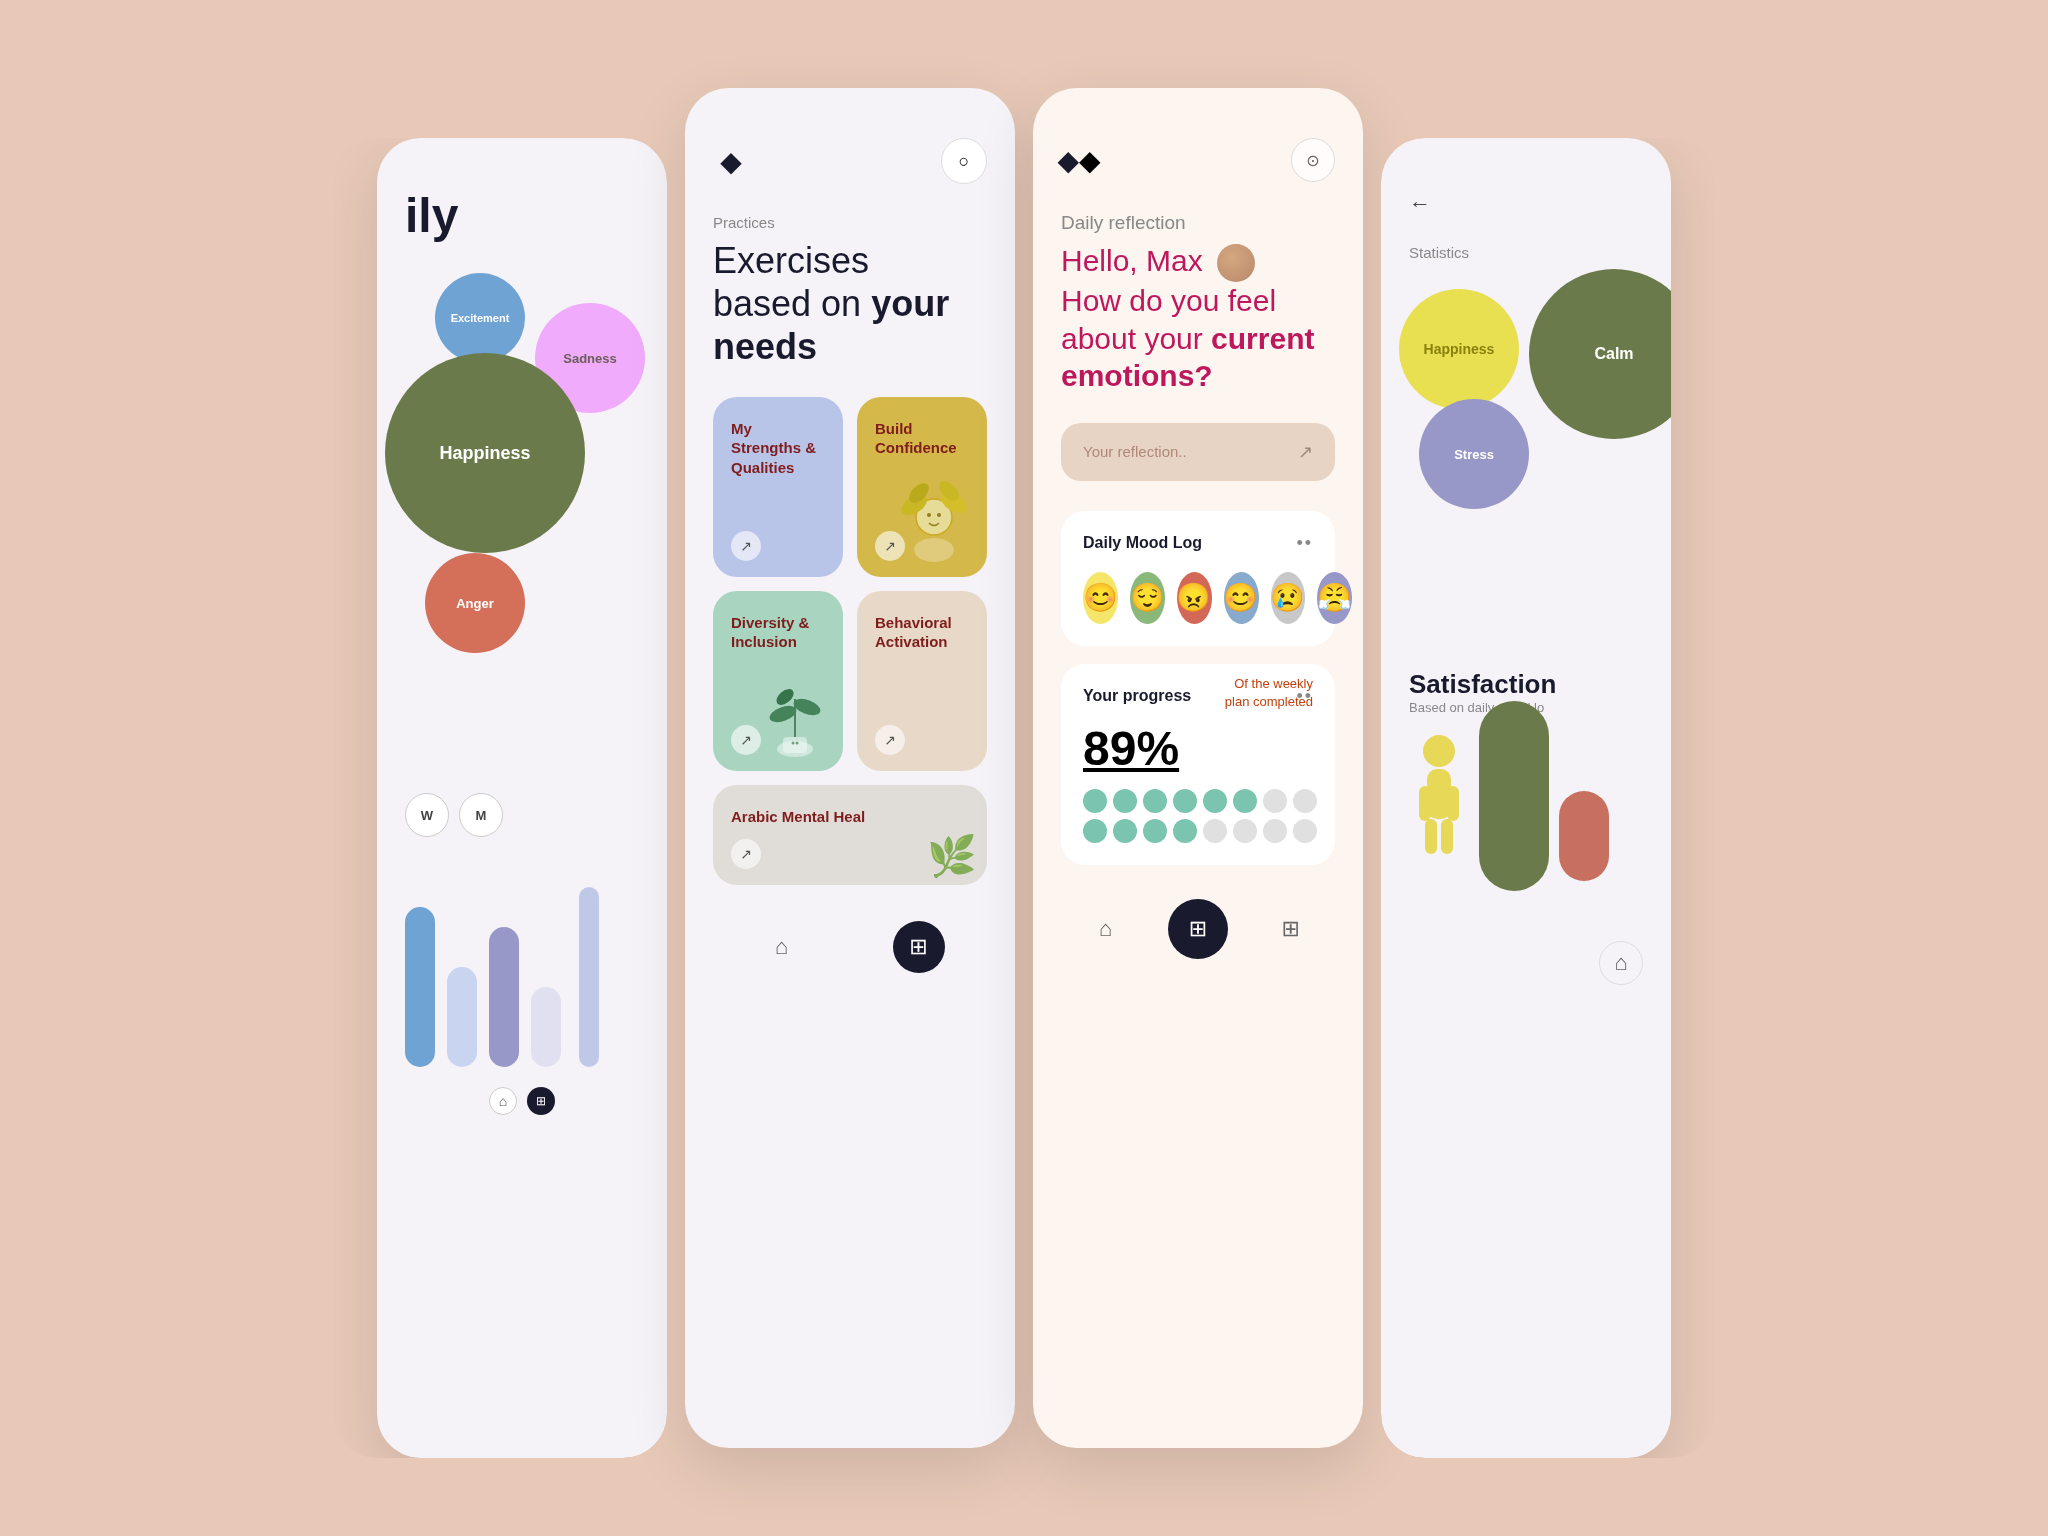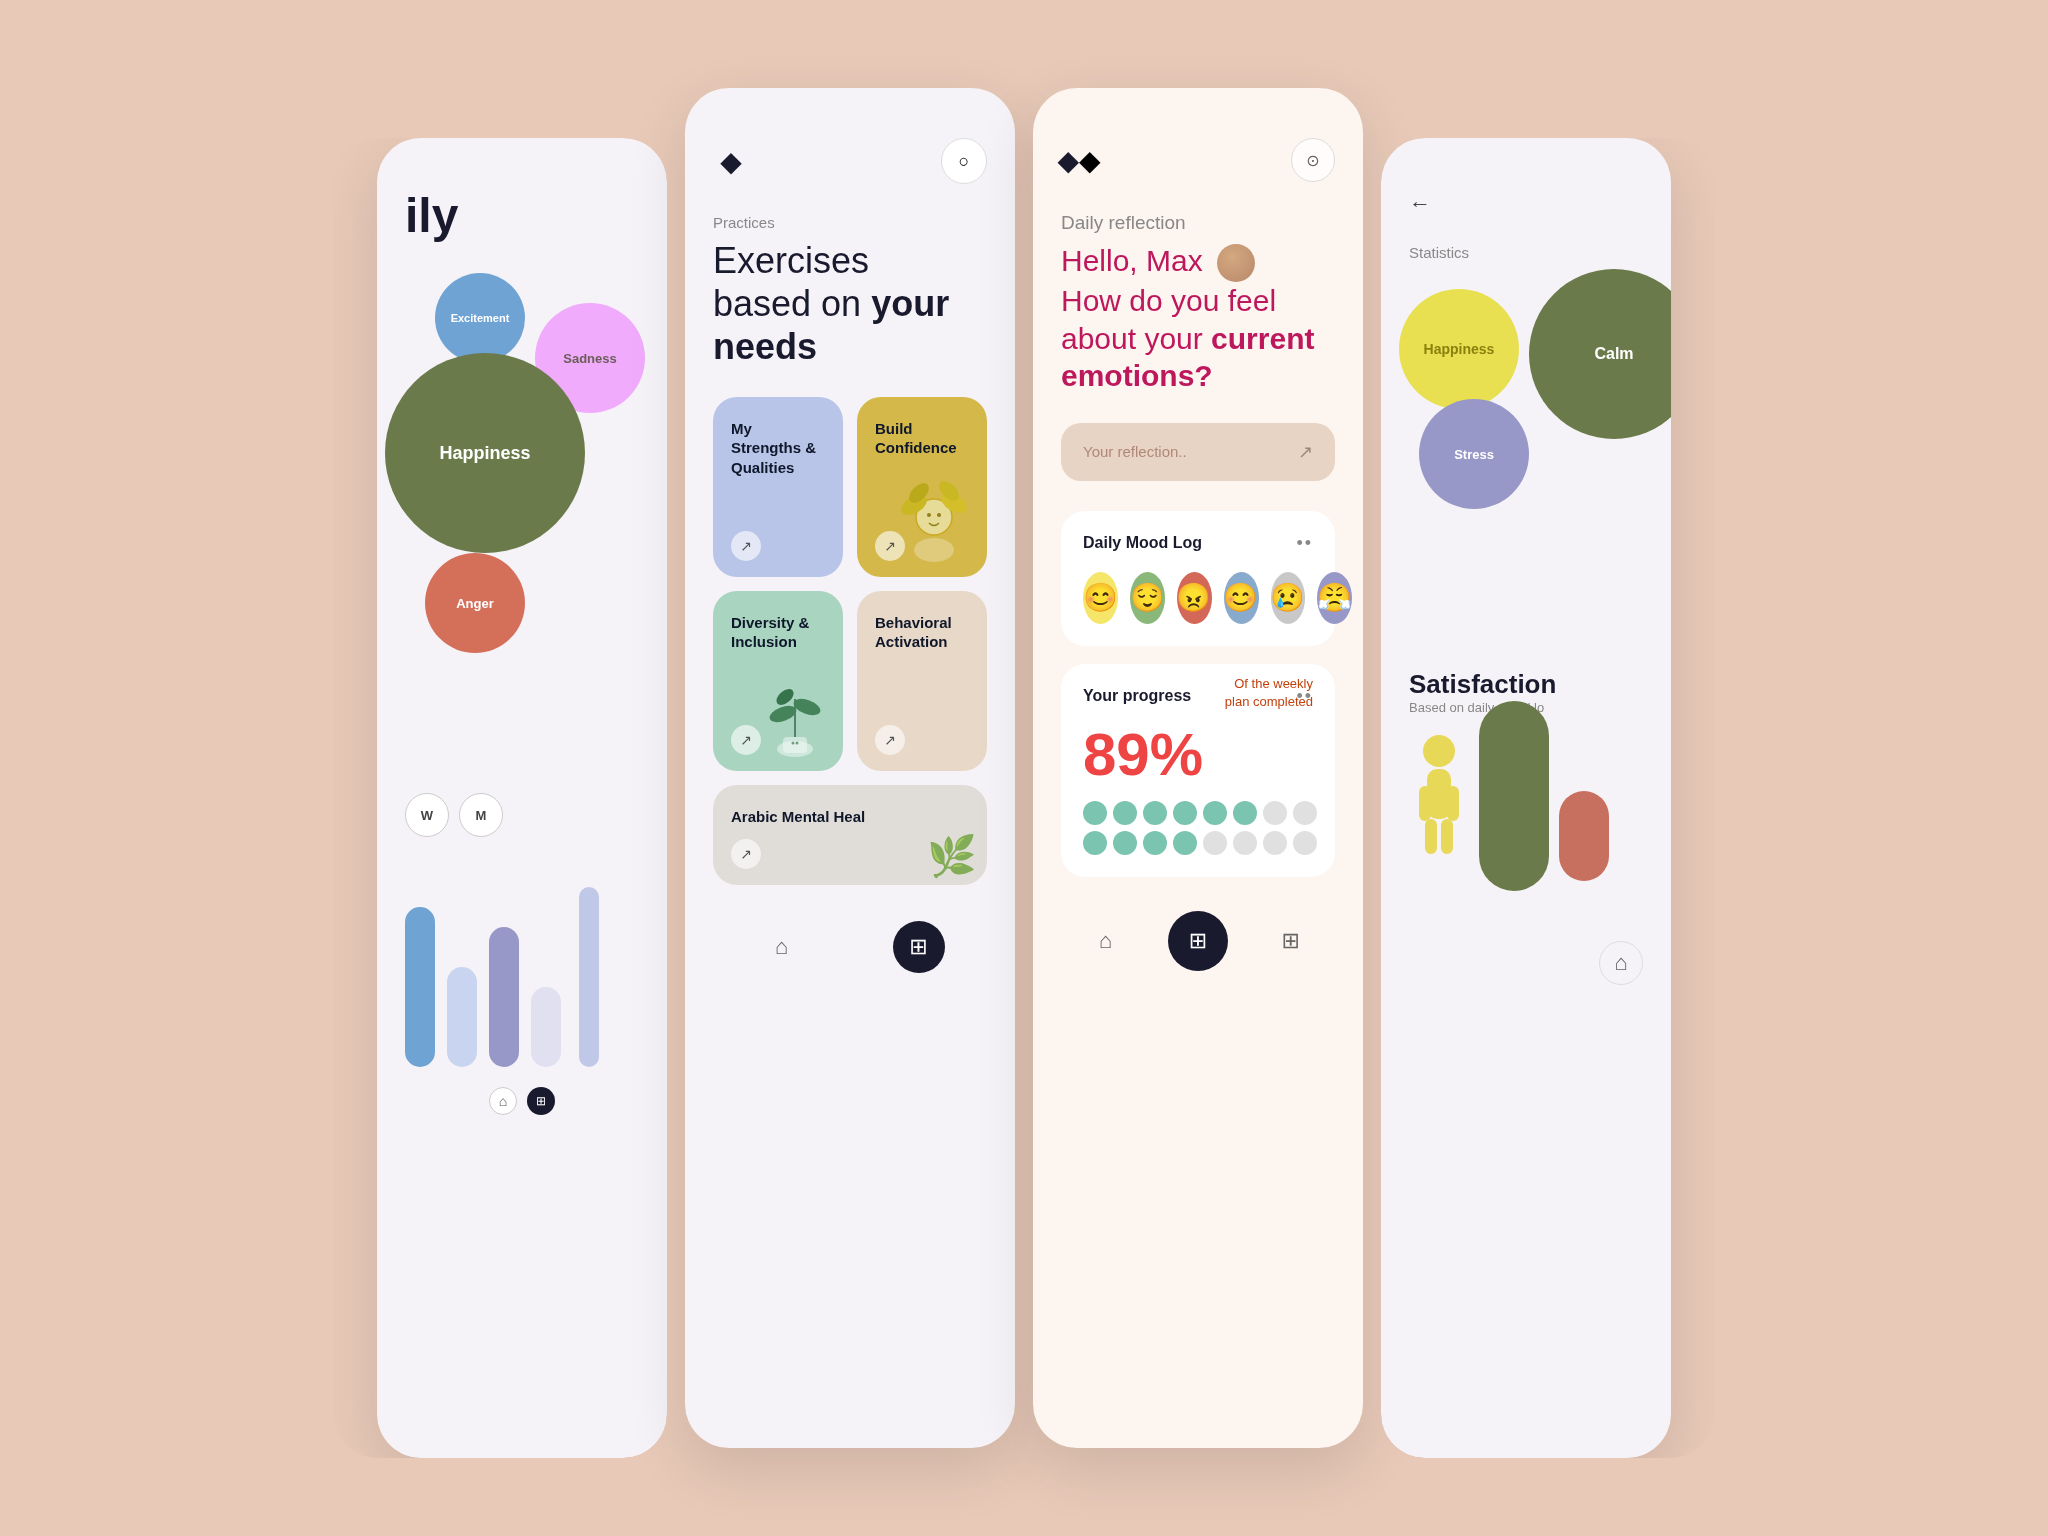--- a/index.html
+++ b/index.html
@@ -180,21 +180,21 @@
     .exercise-card {
       border-radius: 24px;
       padding: 22px 18px;
       position: relative;
       overflow: hidden;
       min-height: 180px;
     }
     .exercise-card .card-title {
       font-size: 15px;
       font-weight: 600;
-      color: #0f172a;
+      color: #7f1d1d;
       line-height: 1.3;
       margin-bottom: 10px;
     }
     .card-arrow {
       position: absolute;
       bottom: 16px;
       left: 18px;
       width: 30px; height: 30px;
       border-radius: 50%;
       background: rgba(255,255,255,0.6);
@@ -332,24 +332,25 @@
     .emoji-gray { background: #c8c8c8; }
     .emoji-purple { background: #9898c8; }
 
     .progress-section {
       background: white;
       border-radius: 24px;
       padding: 22px;
       margin-bottom: 18px;
     }
     .progress-percent {
-      font-size: 60px;
+      font-size: 48px;
       font-weight: 700;
-      color: #ef4444;
+      color: #000000;
       line-height: 1;
+      text-decoration: underline;
     }
     .progress-detail {
       font-size: 13px;
       color: #c2410c;
       line-height: 1.4;
       text-align: right;
       margin-top: -50px;
     }
     .progress-dots-grid {
       display: grid;

